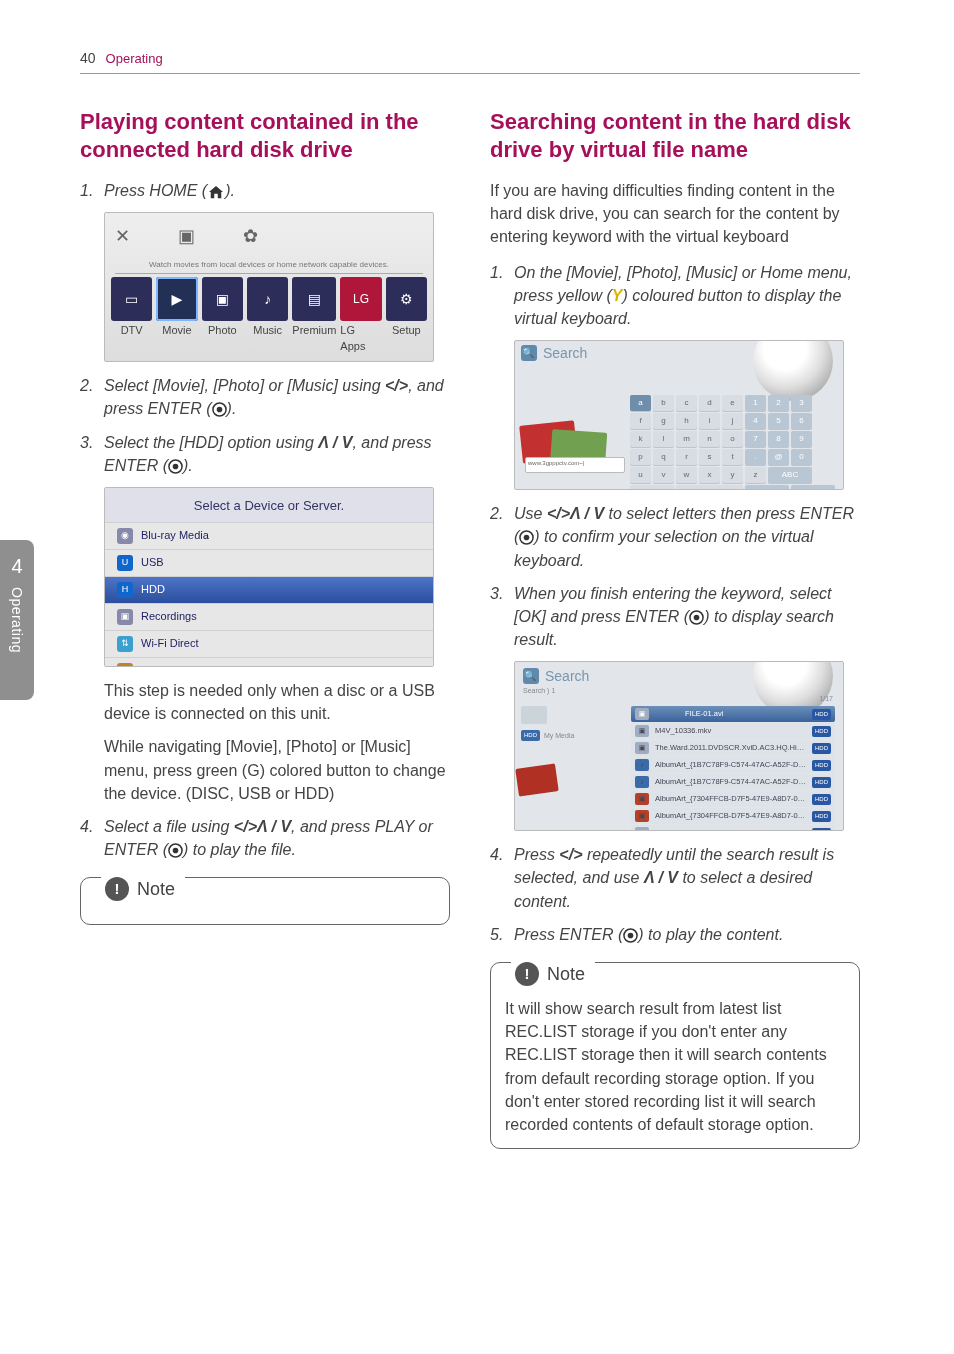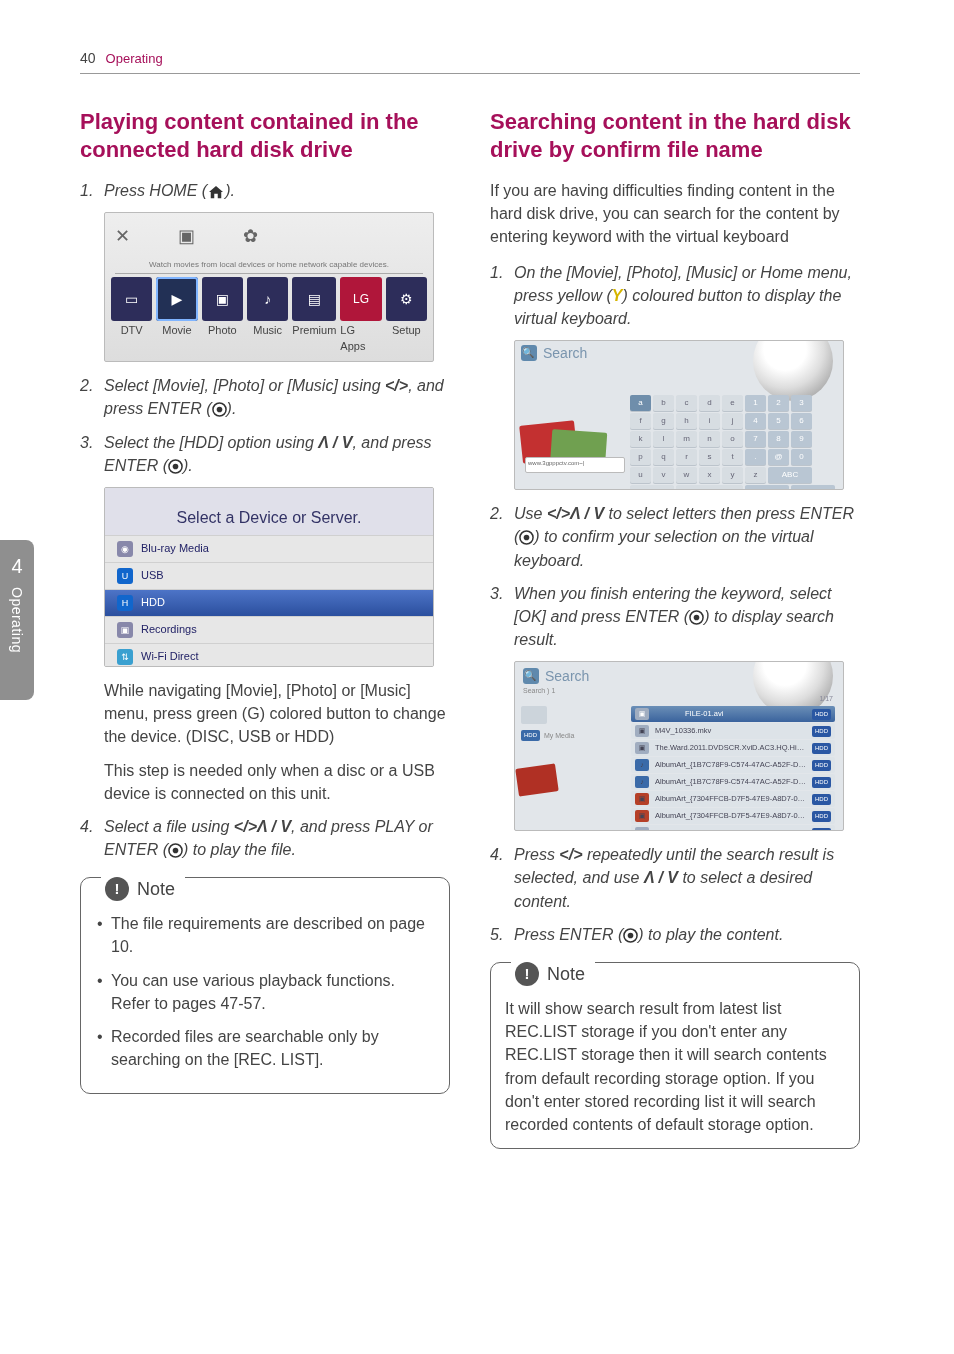--- a/index.html
+++ b/index.html
@@ -113,21 +113,21 @@
   .shot-home .top-icons{ position:absolute; top:10px; left:10px; display:flex; gap:48px; }
   .shot-home .top-icons span{ font-size:18px;color:#666;}
   .shot-home .banner{ position:absolute; top:46px; left:10px; right:10px; font-size:8px; color:#777; text-align:center; border-bottom:1px solid #aaa; padding-bottom:2px;}
   .shot-home .tiles{ position:absolute; bottom:6px; left:6px; right:6px; display:flex; gap:4px;}
   .shot-home .tile{ flex:1; display:flex; flex-direction:column; align-items:center; gap:2px;}
   .shot-home .tile .ticon{ width:100%; height:44px; background:#2d2d5a; border-radius:3px; display:flex; align-items:center; justify-content:center; color:#fff; font-size:14px;}
   .shot-home .tile.sel .ticon{ box-shadow:0 0 0 2px #7fb4ff inset; background:#223055;}
   .shot-home .tile .tlabel{ font-size:11px; color:#444;}
   
   .shot-devlist{ height:180px; background:#e7e7e7; margin-left:24px; width:330px;}
-  .shot-devlist .head{ text-align:center; font-size:16px; color:#336; padding:18px 0 6px; background:#e0e0ea;}
+  .shot-devlist .head{ text-align:center; font-size:13px; color:#336; padding:9px 0 6px; background:#e0e0ea;}
   .shot-devlist .row{ display:flex; align-items:center; gap:8px; padding:5px 12px; font-size:11px; color:#226; border-top:1px solid #d0d0d0; background:#e7e7e7;}
   .shot-devlist .row.sel{ background:linear-gradient(#4d74c7,#2b4f9e); color:#fff;}
   .shot-devlist .ico{ width:16px; height:16px; border-radius:3px; background:#88a; font-size:9px; display:flex;align-items:center;justify-content:center;color:#fff;}
   .shot-devlist .ico.hdd{ background:#1166cc;}
   .shot-devlist .ico.usb{ background:#1166cc;}
   .shot-devlist .ico.wifi{ background:#3aa0d0;}
   .shot-devlist .ico.nero{ background:#c08030;}
   
   .shot-kb{ height:150px; background:#e2e6ea; position:relative;}
   .shot-kb .srch-head{position:absolute; top:2px; left:6px; display:flex; align-items:center; gap:6px; color:#7a95ae; font-size:14px; font-weight:500;}
@@ -277,49 +277,44 @@
           <div class="ico wifi">⇅</div>
           <span>Wi-Fi Direct</span>
         </div>
       <div class="row">
           <div class="ico nero">⌂</div>
           <span>Nero MediaHome 4 (jaeiljang-d31)</span>
         </div>
 
     </div>
 
+    <div class="indent-block">This step is needed only when a disc or a USB device is connected on this unit.</div>
     <div class="indent-block">While navigating [Movie], [Photo] or [Music] menu, press green (G) colored button to change the device. (DISC, USB or HDD)</div>
-    <div class="indent-block">This step is needed only when a disc or a USB device is connected on this unit.</div>
 
     <ol start="4" style="counter-reset:item 3">
       <li>
         <span>Select a file using </span><span class="glyph">&lt;/&gt;Λ / V</span><span>, and press PLAY or ENTER (</span><span class="inline-icon enter-icon">
             <svg viewBox="0 0 16 16">
               <circle cx="8" cy="8" r="7" fill="none" stroke="#333" stroke-width="1.6"></circle>
               <circle cx="8" cy="8" r="3" fill="#333"></circle>
             </svg>
           </span><span>) to play the file.</span>
       </li>
     </ol>
 
     <div class="note-box">
       <div class="note-title">
         <span class="note-icon-wrap">!</span>
         <span>Note</span>
       </div>
-      <ul>
-        <li>The file requirements are described on page 10.</li>
-        <li>You can use various playback functions. Refer to pages 47-57.</li>
-        <li>Recorded files are searchable only by searching on the [REC. LIST].</li>
-      </ul>
     </div>
   </div>
 
   <div class="col">
-    <h2 class="major">Searching content in the hard disk drive by confirm file name</h2>
+    <h2 class="major">Searching content in the hard disk drive by virtual file name</h2>
     <p class="intro">If you are having difficulties finding content in the hard disk drive, you can search for the content by entering keyword with the virtual keyboard</p>
 
     <ol>
       <li>
         <span>On the [Movie], [Photo], [Music] or Home menu, press yellow (</span><span class="yellow-y">Y</span><span>) coloured button to display the virtual keyboard.</span>
       </li>
     </ol>
 
     <div class="shot shot-kb" style="margin-left:24px;width:330px;">
       <div class="srch-head">

